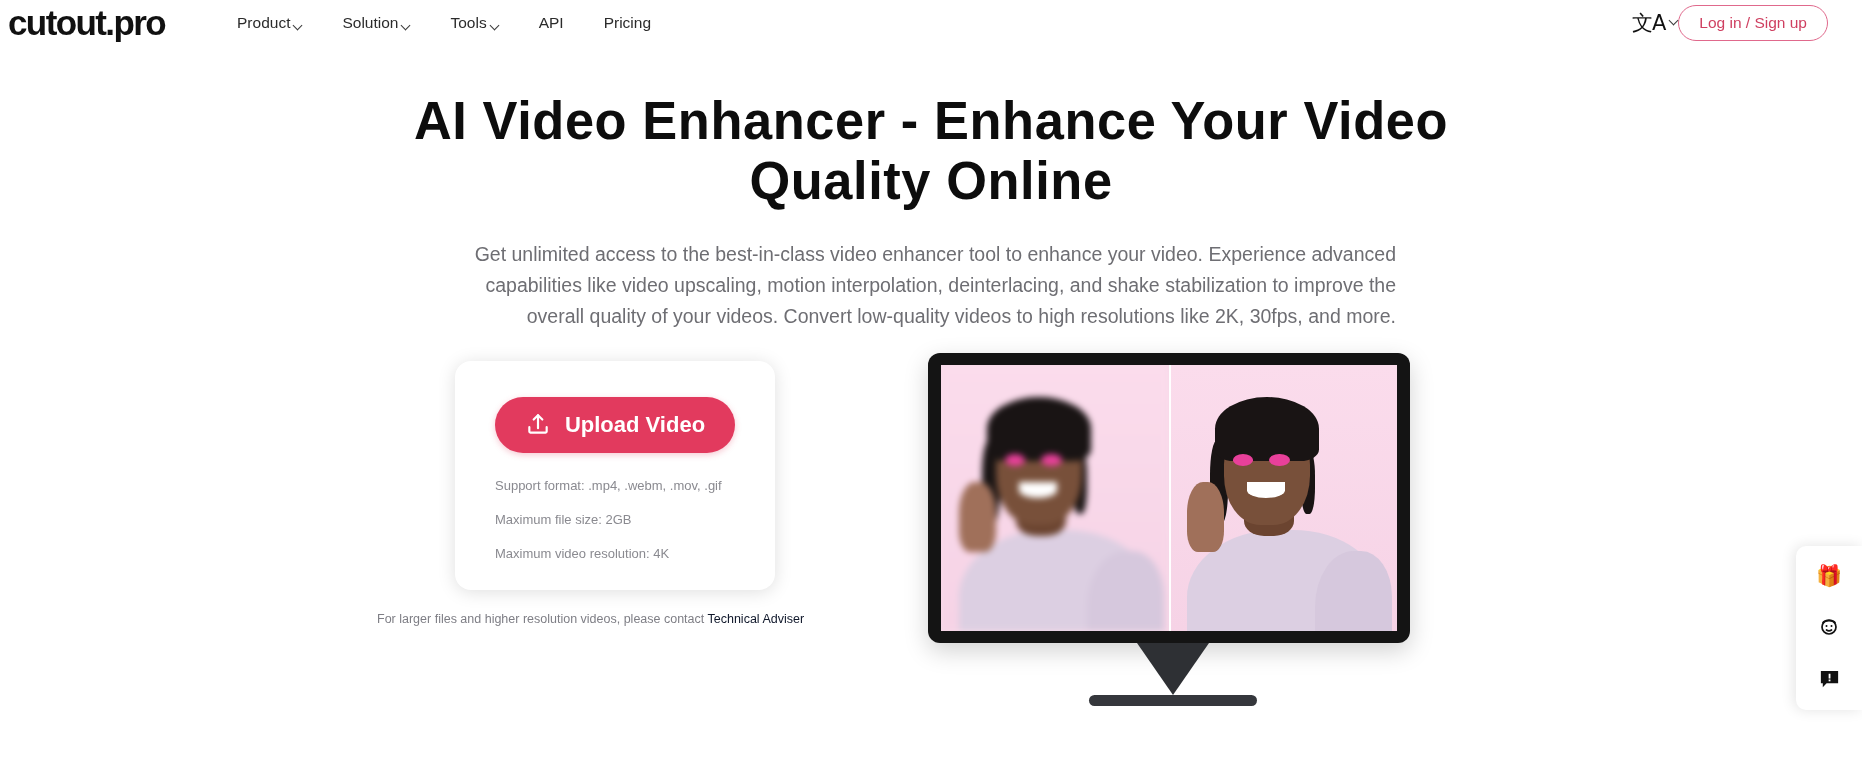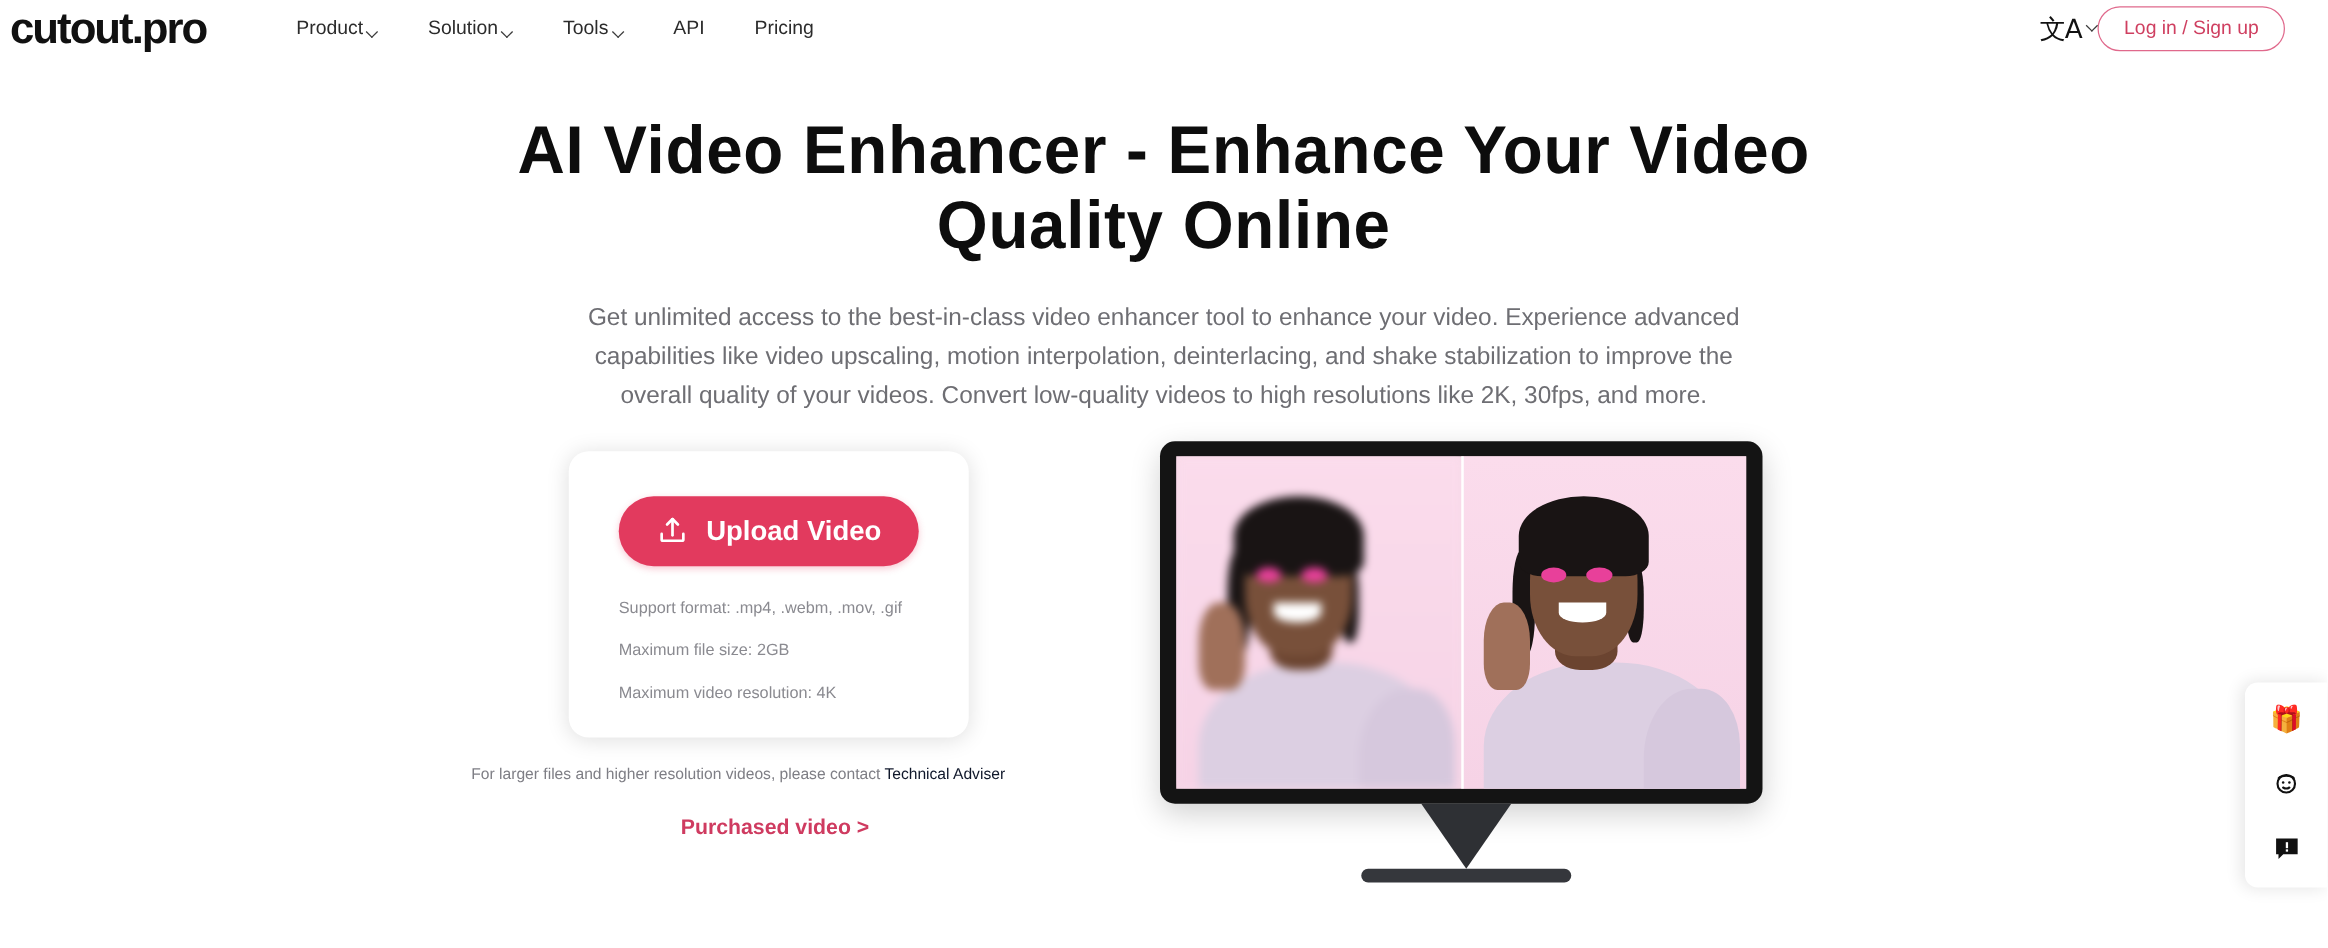--- a/index.html
+++ b/index.html
@@ -123,20 +123,21 @@
     transform: scaleX(0.97);
   }
 
   .hero p {
     margin: 28px auto 12px;
     max-width: 930px;
     font-size: 19.5px;
     line-height: 1.58;
     color: #6e6e73;
     font-weight: 400;
+    text-align: right;
   }
 
   
   .main {
     position: relative;
     margin-top: 30px;
     height: 420px;
   }
 
   
@@ -431,21 +432,20 @@
         <div class="card-line">Support format: .mp4, .webm, .mov, .gif</div>
         <div class="card-line">Maximum file size: 2GB</div>
         <div class="card-line">Maximum video resolution: 4K</div>
       </div>
     </div>
 
     <div class="contact-note">
       <span>For larger files and higher resolution videos, please contact </span><span class="contact-link">Technical Adviser</span>
     </div>
 
-    <div class="purchased">Purchased video &gt;</div>
   </div>
 
   <div class="monitor-wrap">
     <div class="monitor-screen">
       <div class="screen-inner">
 
         <div class="pane left">
           <div class="fig">
             <div class="shirt"></div>
             <div class="sleeve"></div>

